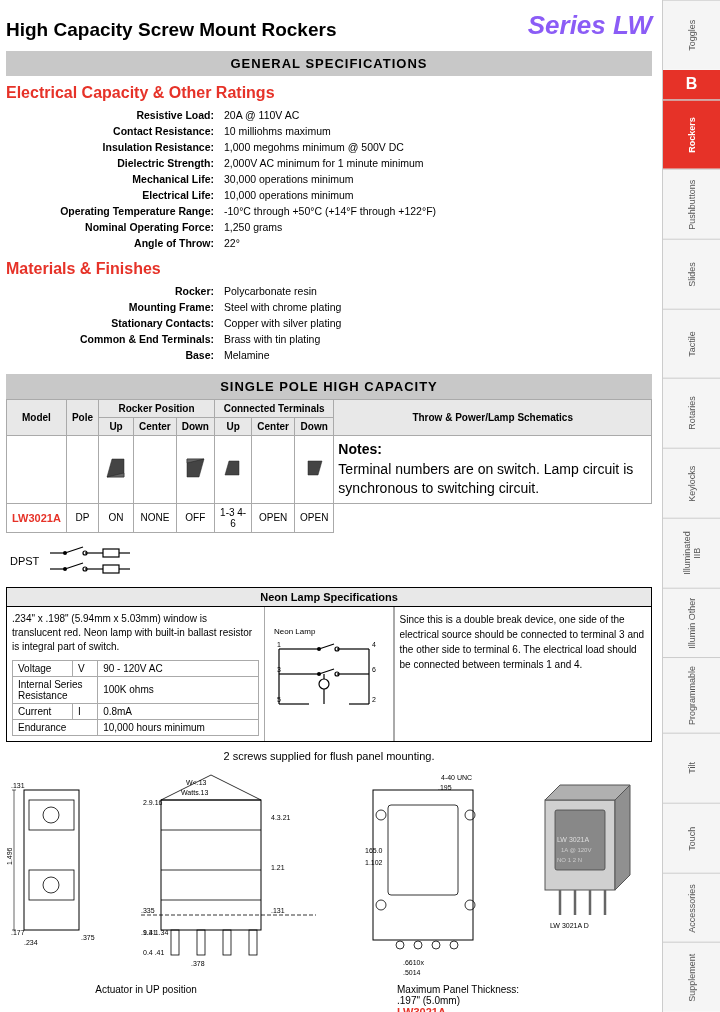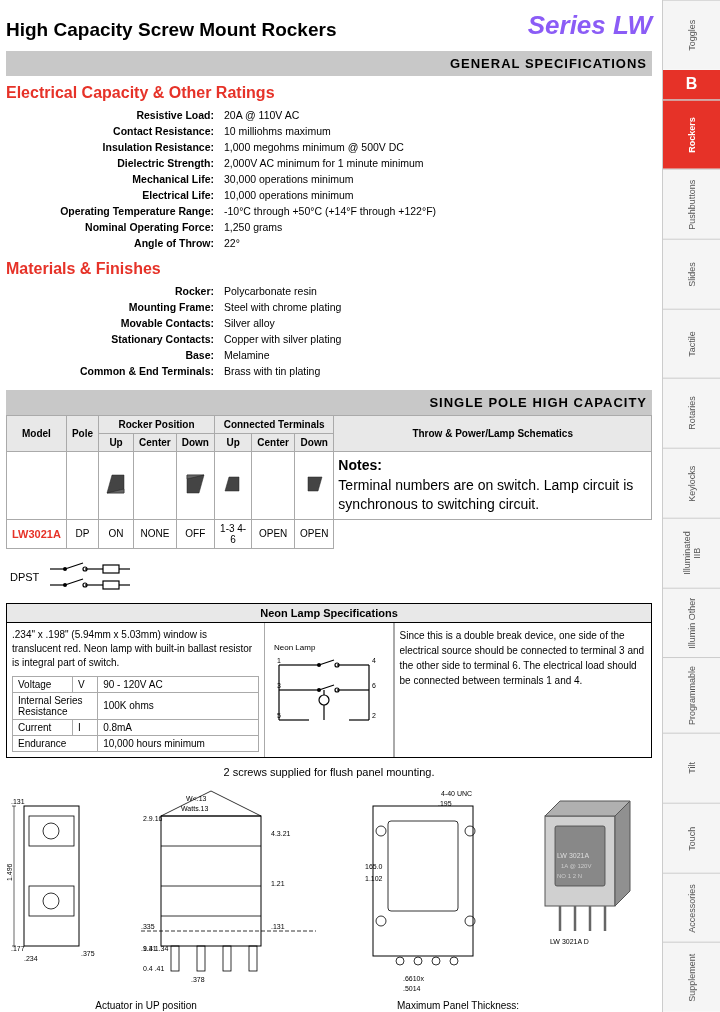--- a/index.html
+++ b/index.html
@@ -69,21 +69,21 @@
       flex: 0 0 30px;
       border-bottom: 1px solid #ccc;
       display: flex;
       align-items: center;
       justify-content: center;
     }
 
     
     .section-header {
       background: #c8c8c8;
-      text-align: right;
+      text-align: center;
       font-weight: bold;
       font-size: 13px;
       padding: 5px;
       margin-bottom: 0;
       letter-spacing: 1px;
     }
 
     .subsection-title {
       color: #e63228;
       font-weight: bold;
@@ -278,34 +278,30 @@
       <tbody>
           <tr>
         <td>Rocker:</td>
         <td>Polycarbonate resin</td>
       </tr>
       <tr>
         <td>Mounting Frame:</td>
         <td>Steel with chrome plating</td>
       </tr>
       <tr>
-        <td>Movable Contacts:</td>
-        <td>Silver alloy</td>
-      </tr>
-      <tr>
         <td>Stationary Contacts:</td>
         <td>Copper with silver plating</td>
       </tr>
       <tr>
+        <td>Common &amp; End Terminals:</td>
+        <td>Brass with tin plating</td>
+      </tr>
+      <tr>
         <td>Base:</td>
         <td>Melamine</td>
-      </tr>
-      <tr>
-        <td>Common &amp; End Terminals:</td>
-        <td>Brass with tin plating</td>
       </tr>
     </tbody>
       </table>
   </div>
 
   <div style="margin-top:10px;">
     <div class="section-header">SINGLE POLE HIGH CAPACITY</div>
 
     <table class="main-table">
       <thead>

